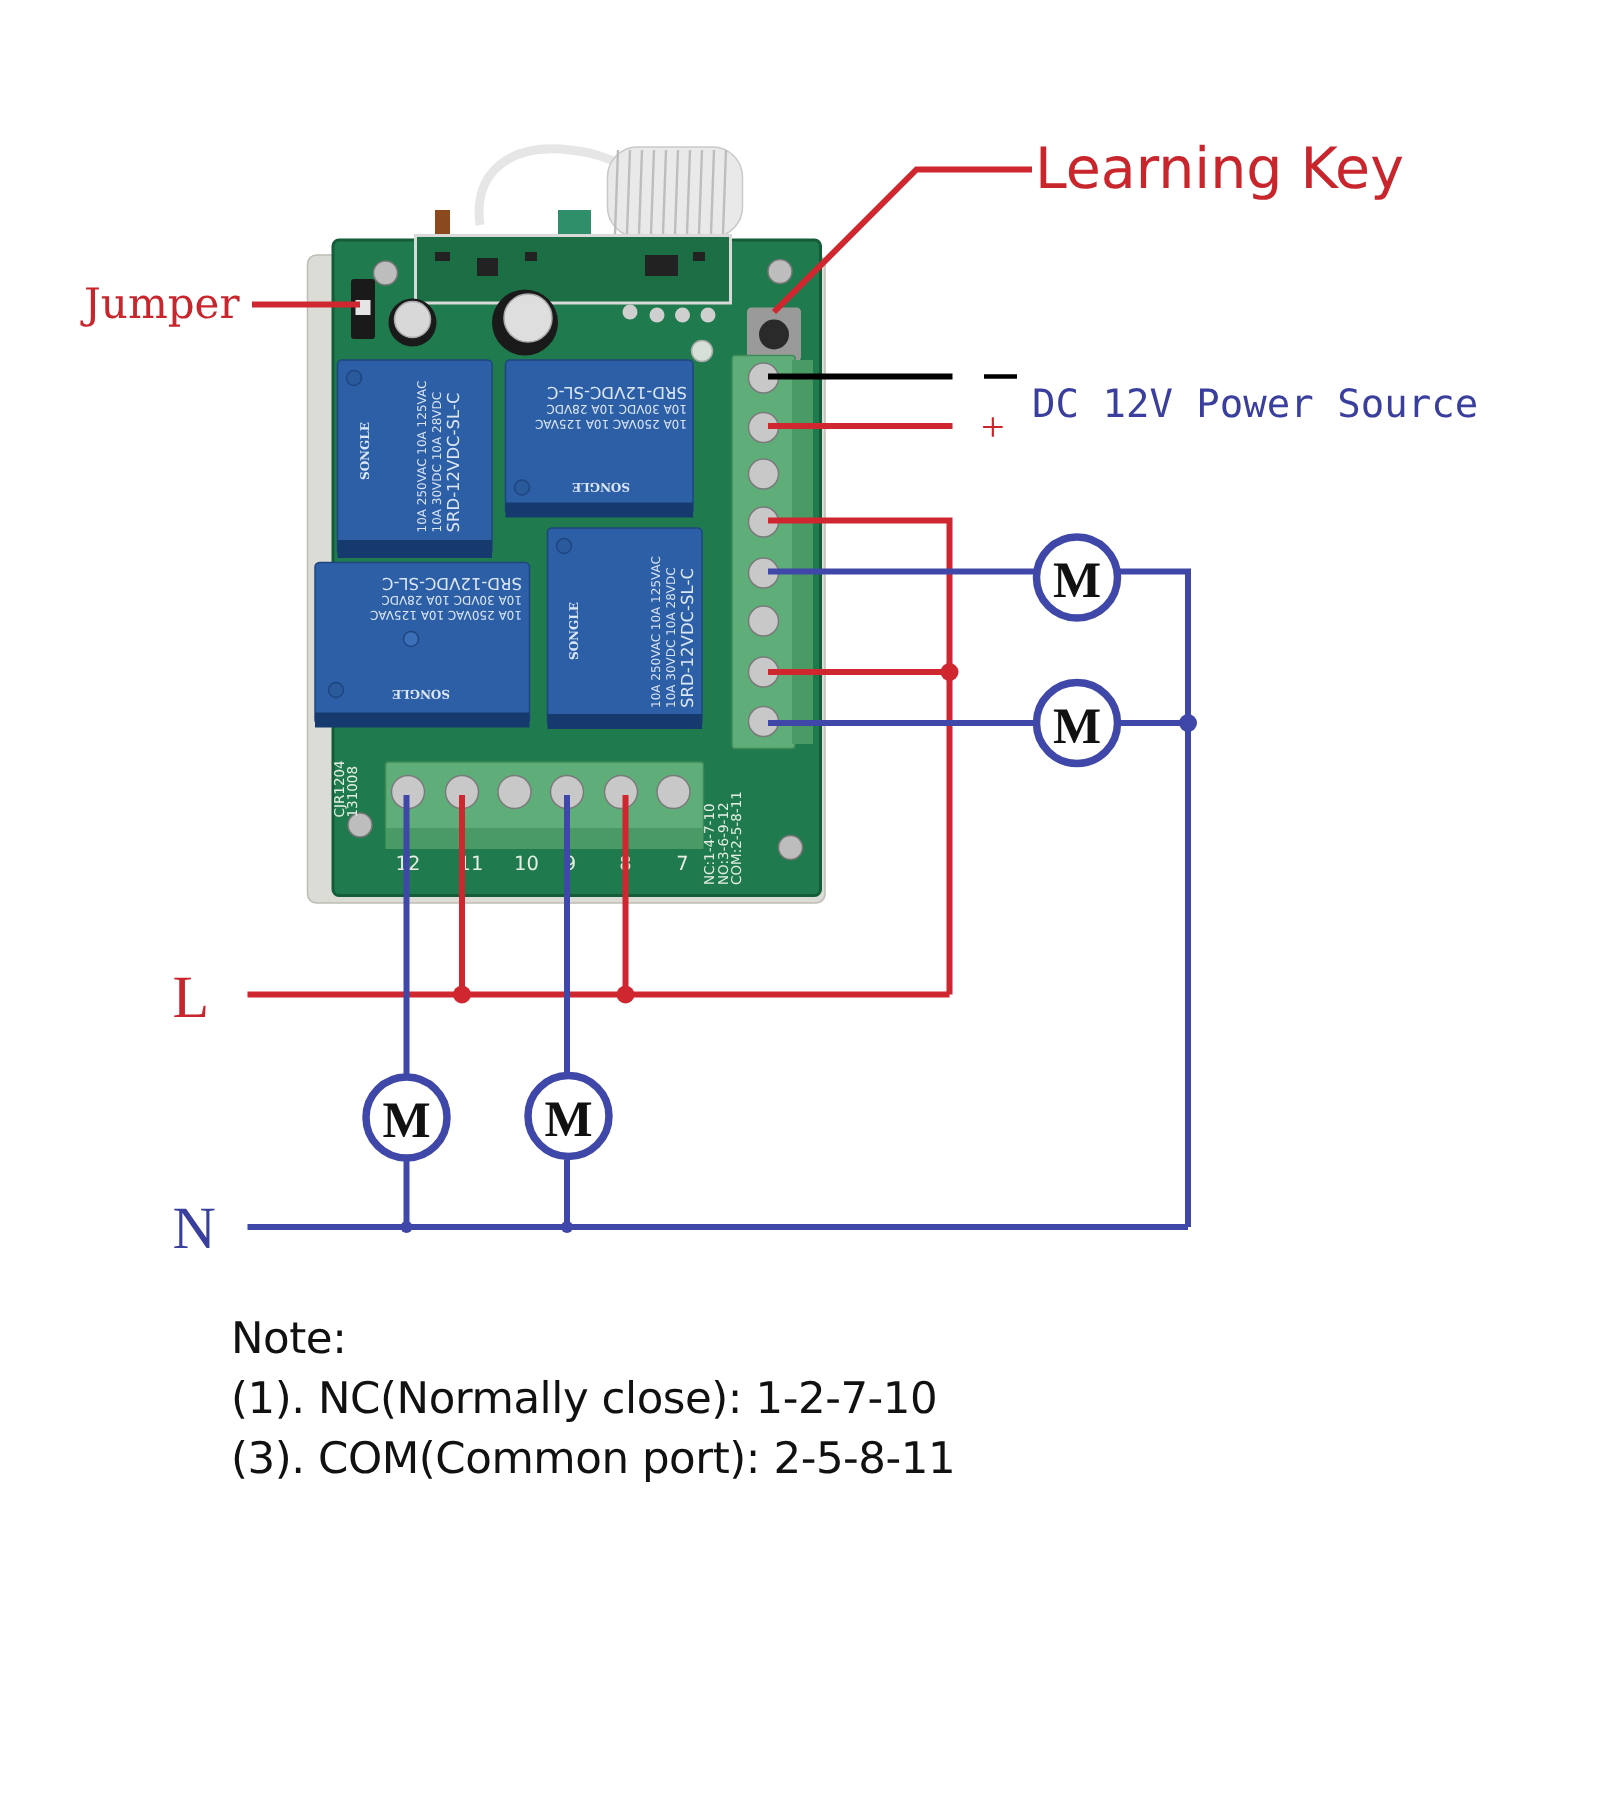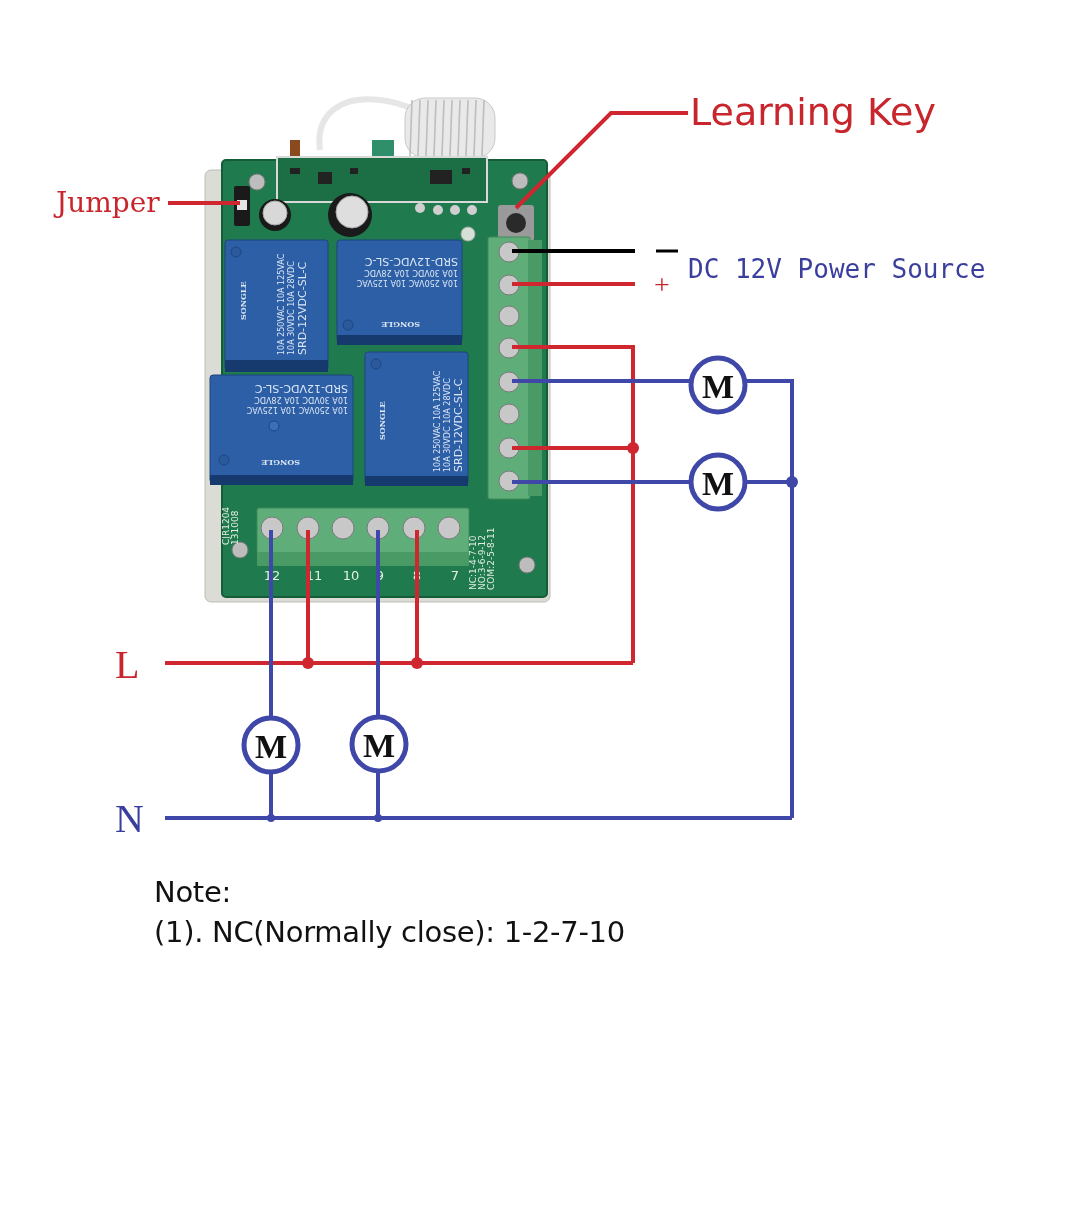--- a/index.html
+++ b/index.html
@@ -225,13 +225,14 @@
   <line x1="656" y1="251" x2="678" y2="251" stroke="#000" stroke-width="3"></line>
   <text x="654" y="294" font-size="28" fill="#c8262c" class="serif">+</text>
   <text x="688" y="278" font-size="26" fill="#3a3f9e" font-family="DejaVu Sans Mono, monospace">DC 12V Power Source</text>
   <text x="115" y="678" font-size="40" fill="#c8262c" class="serif">L</text>
   <text x="115" y="832" font-size="40" fill="#3a3f9e" class="serif">N</text>
 </svg>
 
 <div class="note">
   <div>Note:</div>
   <div>(1). NC(Normally close): 1-2-7-10</div>
+  <div>(3). COM(Common port): 2-5-8-11</div>
 </div>
 
 </body></html>

